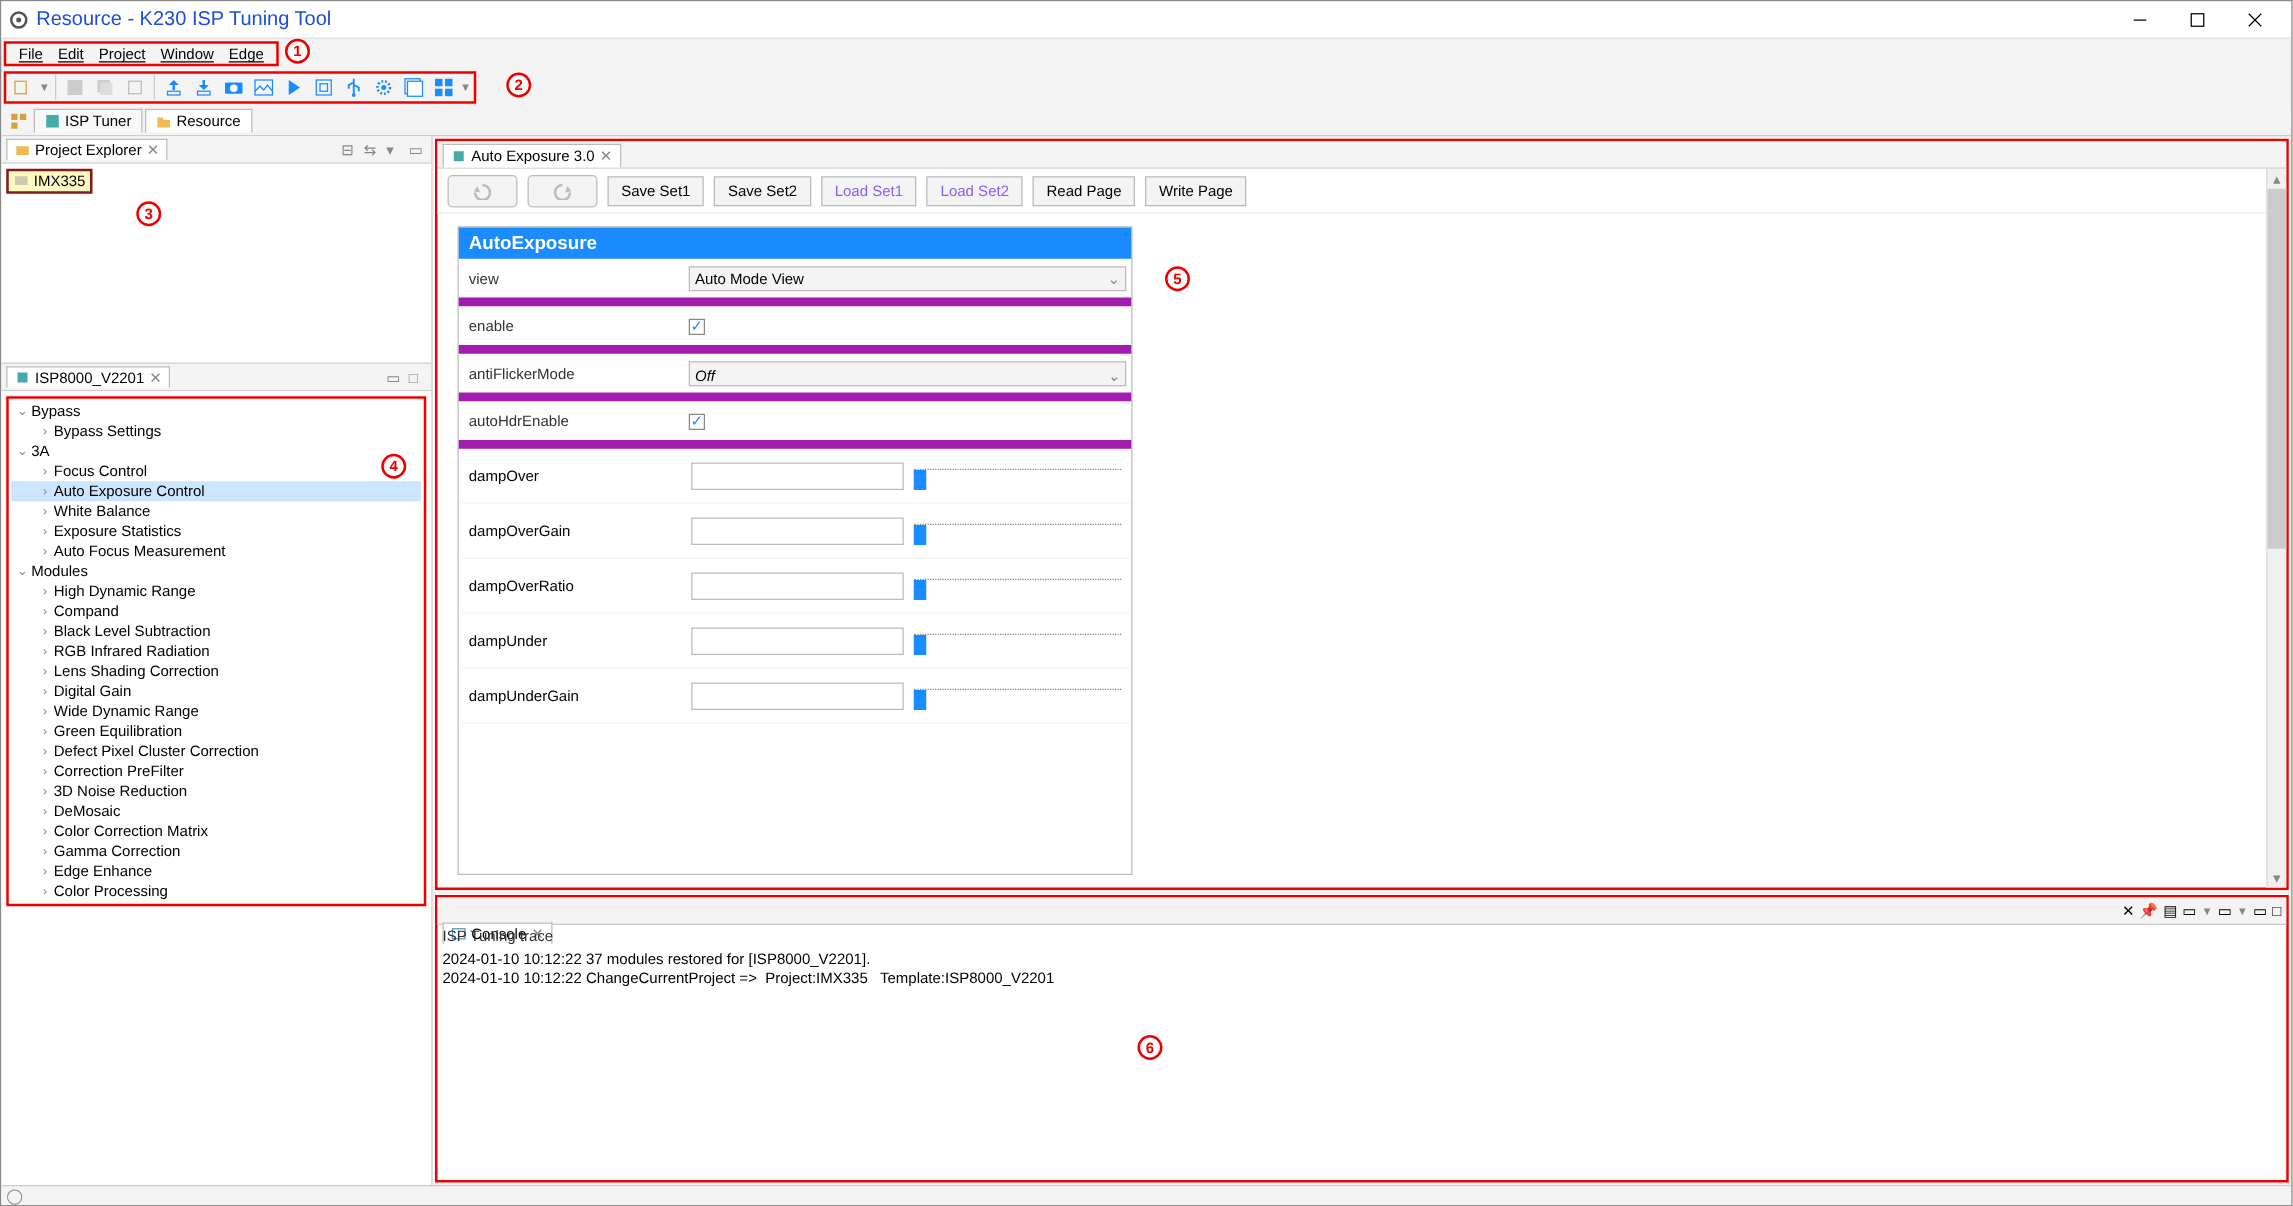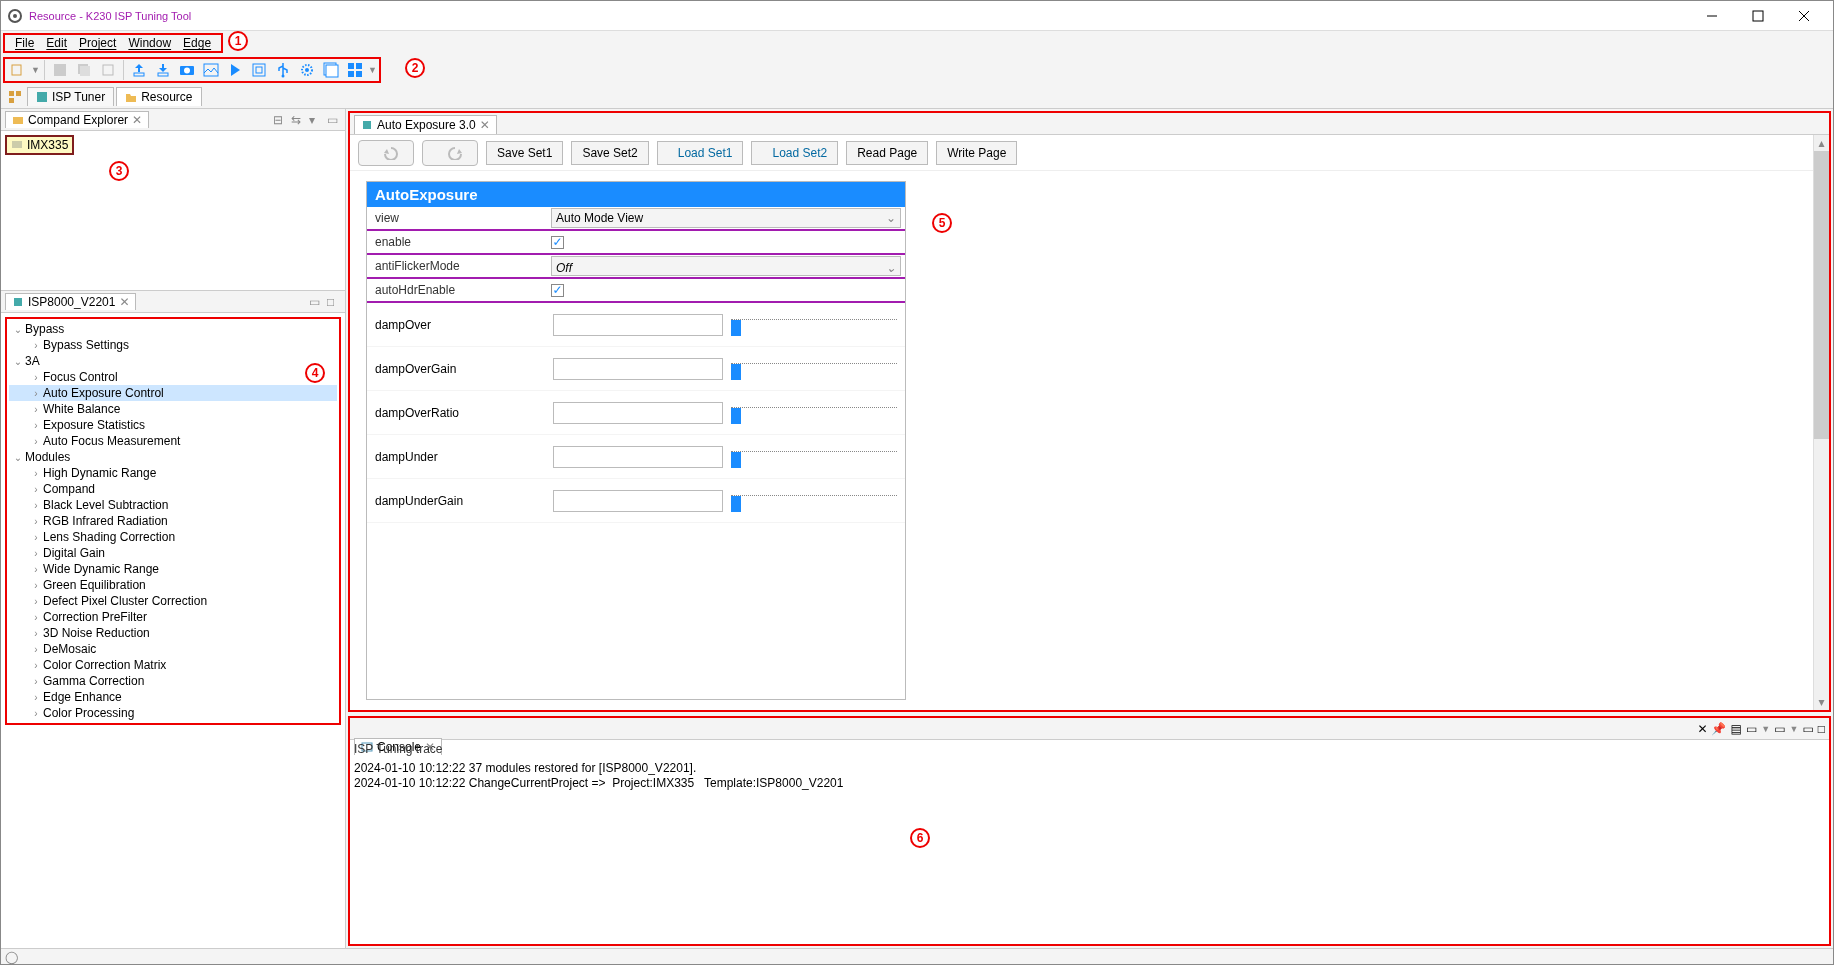--- a/index.html
+++ b/index.html
@@ -1,21 +1,21 @@
 <!DOCTYPE html>
 <html><head>
 <meta charset="utf-8">
 <style>
 * { box-sizing: border-box; margin: 0; padding: 0; font-family: "Segoe UI", Tahoma, sans-serif; font-size: 12px; }
 body { background: #f4f4f4; width: 1834px; height: 965px; overflow: hidden; border: 1px solid #888; }
 
 
 .titlebar { height: 30px; background: #fff; display: flex; align-items: center; padding: 0 6px; border-bottom: 1px solid #ddd; }
 .titlebar .app-icon { width: 16px; height: 16px; margin-right: 6px; }
-.titlebar .title { flex: 1; color: #a21caf; font-size: 11px; }
+.titlebar .title { flex: 1; color: #1d4ed8; font-size: 16px; }
 .titlebar .win-btn { width: 46px; height: 30px; display: flex; align-items: center; justify-content: center; color: #000; }
 
 
 .menubar { height: 20px; background: #f4f4f4; display: flex; align-items: center; padding: 0 4px; border: 2px solid #e00; margin: 2px 2px; position: relative; width: fit-content;}
 .menubar .menu { padding: 1px 6px; text-decoration: underline; text-decoration-color: #000; text-underline-offset: 2px; cursor: default; }
 
 .annot-circle { position: absolute; width: 20px; height: 20px; border: 2px solid #e00; border-radius: 50%; display: flex; align-items: center; justify-content: center; color: #e00; font-size: 12px; font-weight: bold; background: #fff; z-index: 100; }
 
 
 .toolbar-wrap { border: 2px solid #e00; margin: 2px; width: fit-content; height: 26px; display: flex; align-items: center; padding: 0 2px; gap: 2px; background: #f4f4f4; position: relative;}
@@ -53,26 +53,26 @@
 .tree-caret { width: 10px; color: #888; font-size: 10px; display: inline-block; text-align: center;}
 
 
 .editor-area { flex: 1; display: flex; flex-direction: column; background: #fff; margin: 2px; border: 2px solid #e00; position: relative; min-height: 0;}
 .editor-tabrow { height: 22px; display: flex; align-items: flex-end; background: #f4f4f4; border-bottom: 1px solid #ccc; padding-left: 4px;}
 .editor-tab { background: #fff; border: 1px solid #bbb; border-bottom: none; padding: 2px 6px; display:flex; align-items:center; gap:4px;}
 
 .editor-toolbar { height: 36px; display: flex; align-items: center; padding: 4px 8px; gap: 8px; background: #fff; border-bottom: 1px solid #eee;}
 .ebtn { border: 1px solid #bbb; background: #f4f4f4; padding: 4px 10px; cursor: default; }
 .ebtn.round { border-radius: 4px; width: 56px; height: 26px; display:flex; align-items:center; justify-content:center;}
-.ebtn.disabled { color: #0369a1; padding-left: 20px; }
+.ebtn.disabled { color: #8b5cf6; }
 
 .editor-content { flex: 1; overflow: auto; padding: 10px 16px; display: flex;}
 .prop-panel { width: 540px; border: 1px solid #bbb; }
 .prop-title { background: #1a8cff; color: #fff; font-weight: bold; padding: 4px 8px; font-size: 15px;}
-.prop-row { display: flex; border-bottom: 2px solid #a21caf; height: 24px; align-items: center;}
+.prop-row { display: flex; border-bottom: 7px solid #a21caf; height: 38px; align-items: center;}
 .prop-label { width: 180px; padding: 0 8px; color: #333;}
 .prop-field { flex: 1; padding: 0 4px;}
 .prop-select { width: 100%; border: 1px solid #bbb; background: #f4f4f4; height: 20px; padding: 0 4px;}
 
 .slider-row { display: flex; align-items: center; height: 44px; padding: 4px 8px; gap: 8px; border-bottom: 1px solid #f4f4f4;}
 .slider-label { width: 170px; }
 .slider-input { width: 170px; height: 22px; border: 1px solid #bbb; background: #fff;}
 .slider-track { flex: 1; height: 22px; position: relative; }
 .slider-ticks { position: absolute; top: 0; left: 0; right: 0; height: 6px; border-bottom: 1px dotted #888;}
 .slider-thumb { position: absolute; left: 0; top: 6px; width: 10px; height: 16px; background: #1a8cff;}
@@ -254,21 +254,21 @@
 
   <div class="left-col">
 
     <div class="panel-header">
       <div class="ptab">
         <span class="icon-sq">
             <svg width="12" height="12">
               <rect x="1" y="3" width="10" height="7" fill="#eb5"></rect>
             </svg>
           </span>
-        <span>Compand Explorer</span>
+        <span>Project Explorer</span>
         <span style="color:#888;">✕</span>
       </div>
       <div class="spacer"></div>
       <span class="hicon">⊟</span>
       <span class="hicon">⇆</span>
       <span class="hicon">▾</span>
       <span class="hicon">▭</span>
     </div>
     <div class="project-explorer">
       <div class="pe-content">

